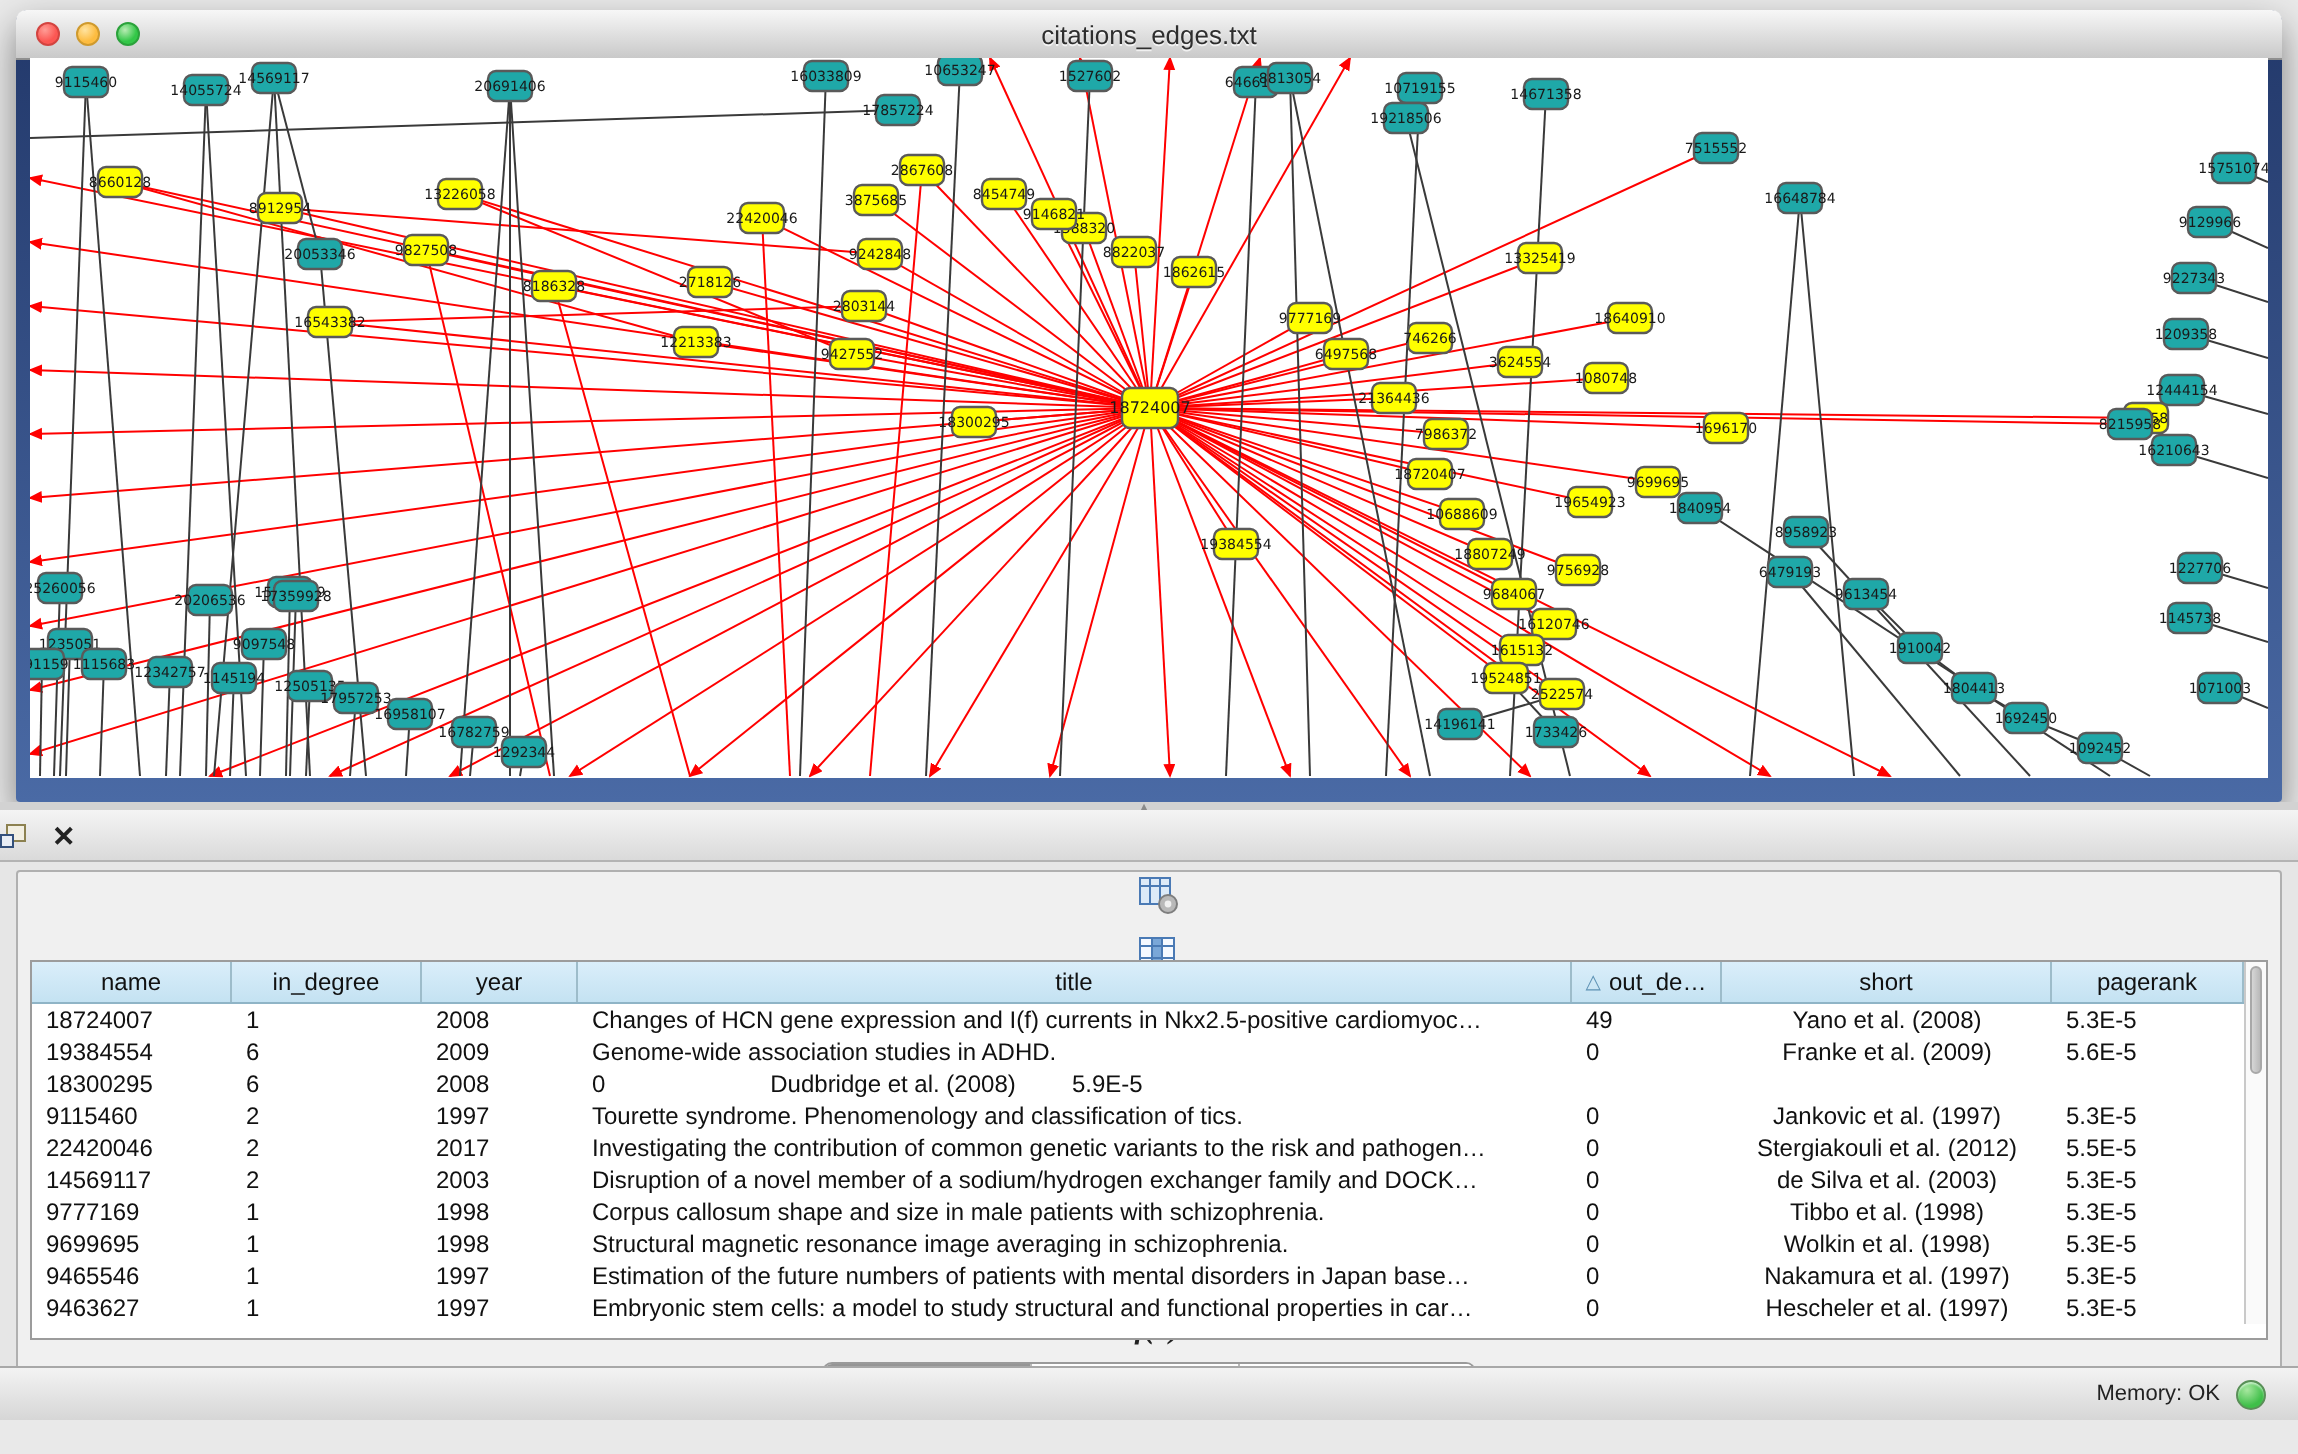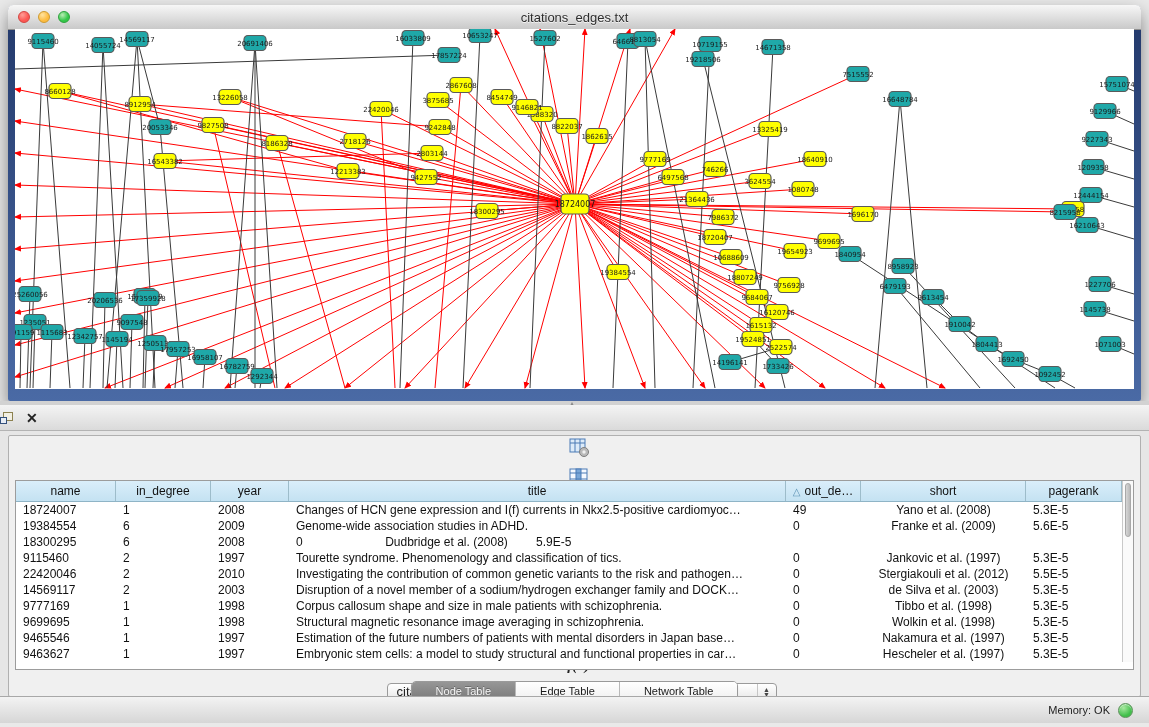--- a/index.html
+++ b/index.html
@@ -103,21 +103,21 @@
   .seg{display:flex;border:1px solid #9a9a9a;border-radius:5px;overflow:hidden;background:#fff;
     box-shadow:0 1px 1px rgba(0,0,0,.15);}
   .seg-btn{
     padding:3px 24px;font-size:11px;color:#1a1a1a;background:linear-gradient(#ffffff,#f0f0f0);
     border-right:1px solid #b9b9b9;white-space:nowrap;
   }
   .seg-btn:last-child{border-right:none;}
   .seg-btn.sel{background:linear-gradient(#969696,#7a7a7a);color:#f5f5f5;text-shadow:0 -1px 0 rgba(0,0,0,.3);}
   
   .statusbar{
-    position:absolute;left:0;bottom:4px;width:1149px;height:26px;
+    position:absolute;left:0;bottom:17px;width:1149px;height:26px;
     background:linear-gradient(#f3f3f3,#d6d6d6);border-top:1px solid #a8a8a8;
     display:flex;align-items:center;justify-content:flex-end;
   }
   .statusbar .mem{font-size:11px;color:#222;margin-right:8px;}
   .mem-dot{
     width:13px;height:13px;border-radius:50%;margin-right:16px;
     background:radial-gradient(circle at 35% 30%,#a8e8a0,#3fbf49 65%);
     border:1px solid #5a8f58;box-shadow:inset 0 1px 1px rgba(255,255,255,.6);
   }
 </style>
@@ -815,21 +815,21 @@
                   <div class="dcell" style="width: 95px;">2</div>
                   <div class="dcell" style="width: 78px;">1997</div>
                   <div class="dcell" style="width: 497px;">Tourette syndrome. Phenomenology and classification of tics.</div>
                   <div class="dcell" style="width: 75px;">0</div>
                   <div class="dcell center" style="width: 165px;">Jankovic et al. (1997)</div>
                   <div class="dcell" style="width: 96px;">5.3E-5</div>
                 </div>
                 <div class="drow">
                   <div class="dcell" style="width: 100px;">22420046</div>
                   <div class="dcell" style="width: 95px;">2</div>
-                  <div class="dcell" style="width: 78px;">2010</div>
+                  <div class="dcell" style="width: 78px;">2017</div>
                   <div class="dcell" style="width: 497px;">Investigating the contribution of common genetic variants to the risk and pathogen…</div>
                   <div class="dcell" style="width: 75px;">0</div>
                   <div class="dcell center" style="width: 165px;">Stergiakouli et al. (2012)</div>
                   <div class="dcell" style="width: 96px;">5.5E-5</div>
                 </div>
                 <div class="drow">
                   <div class="dcell" style="width: 100px;">14569117</div>
                   <div class="dcell" style="width: 95px;">2</div>
                   <div class="dcell" style="width: 78px;">2003</div>
                   <div class="dcell" style="width: 497px;">Disruption of a novel member of a sodium/hydrogen exchanger family and DOCK…</div>

